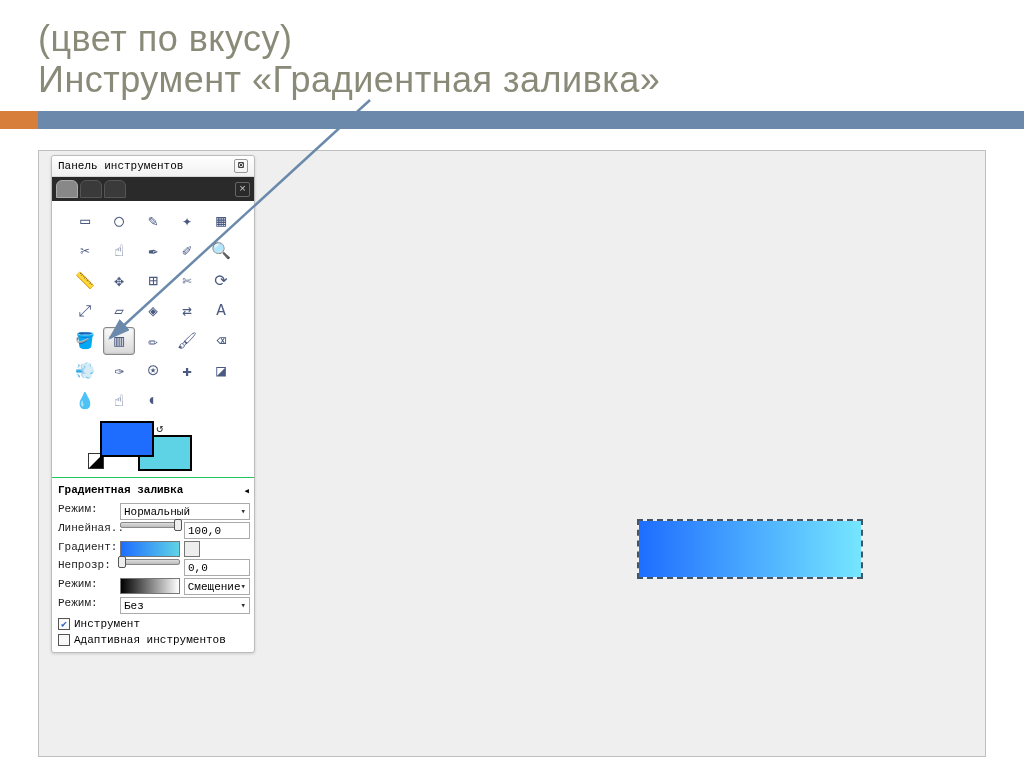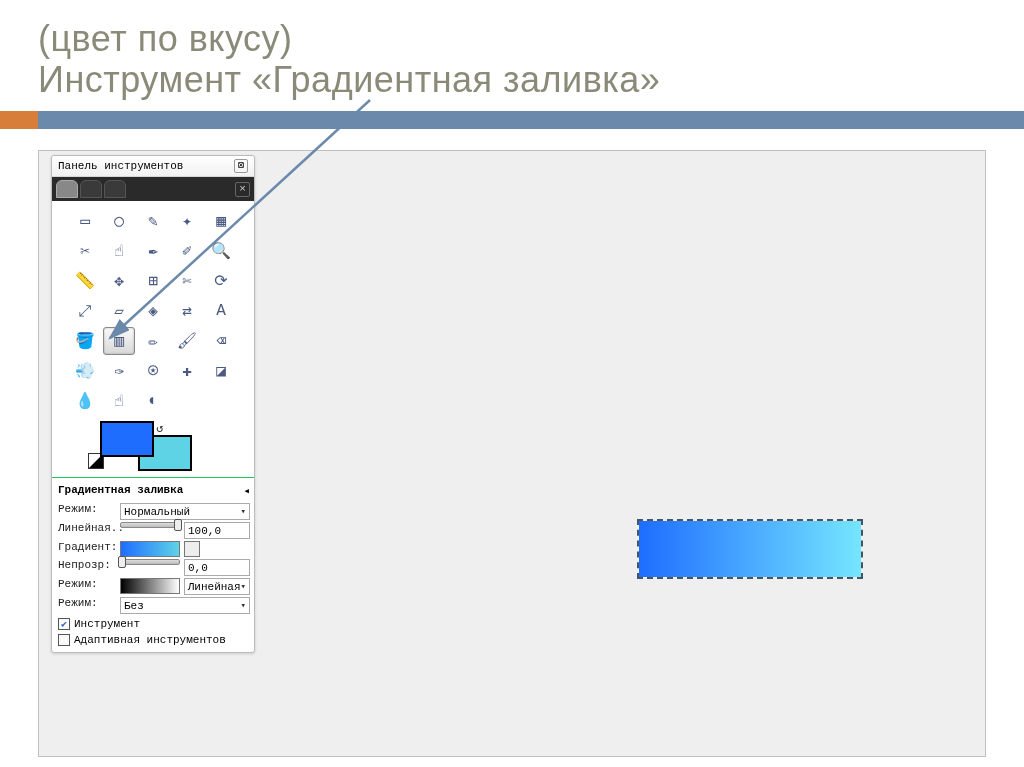--- a/index.html
+++ b/index.html
@@ -304,21 +304,21 @@
         </div>
         <div class="opt-val opt-num">
           <span>0,0</span>
         </div>
       </div>
 
       <div class="opt-row">
         <span class="opt-lbl">Режим:</span>
         <div class="shape-prev"></div>
         <div class="opt-val" style="flex:1">
-          <span>Линейная</span>
+          <span>Смещение</span>
           <span class="chev">▾</span>
         </div>
       </div>
 
       <div class="opt-row">
         <span class="opt-lbl">Режим:</span>
         <div class="opt-val">
           <span>Без</span>
           <span class="chev">▾</span>
         </div>

